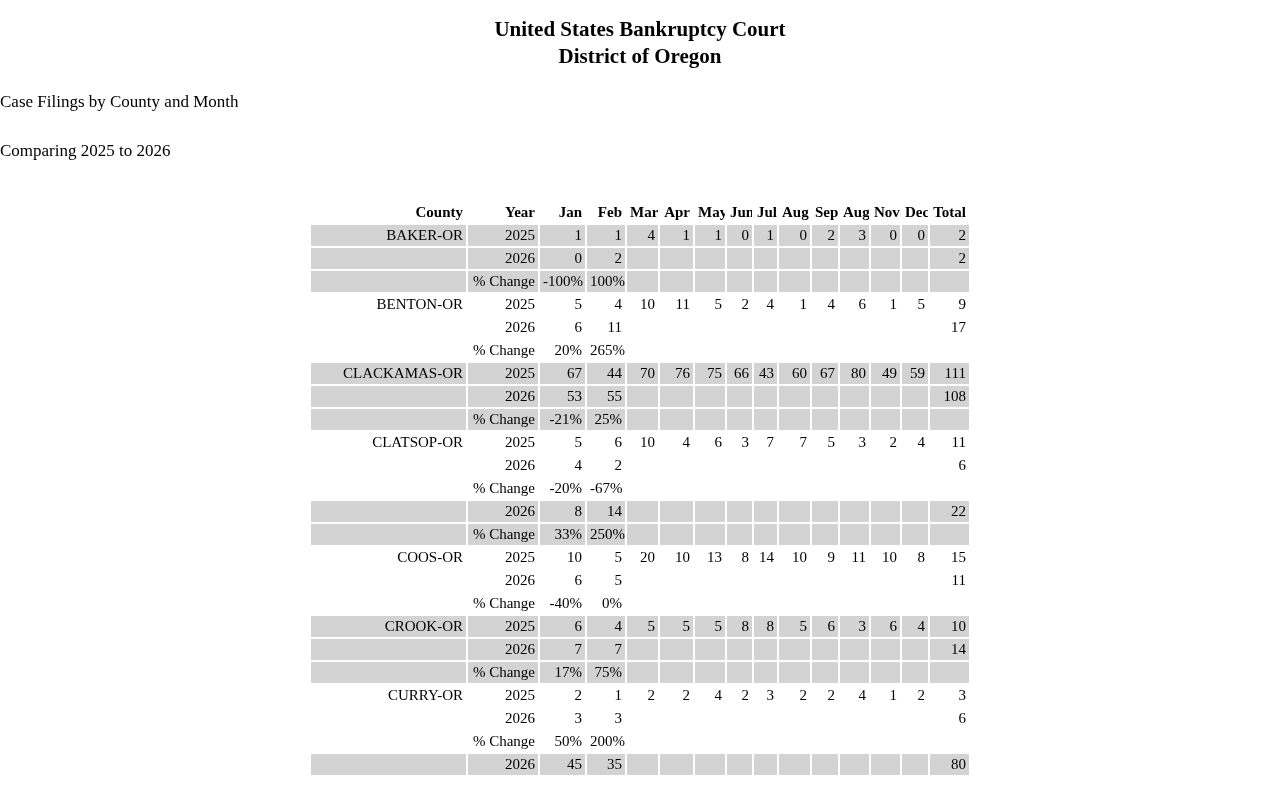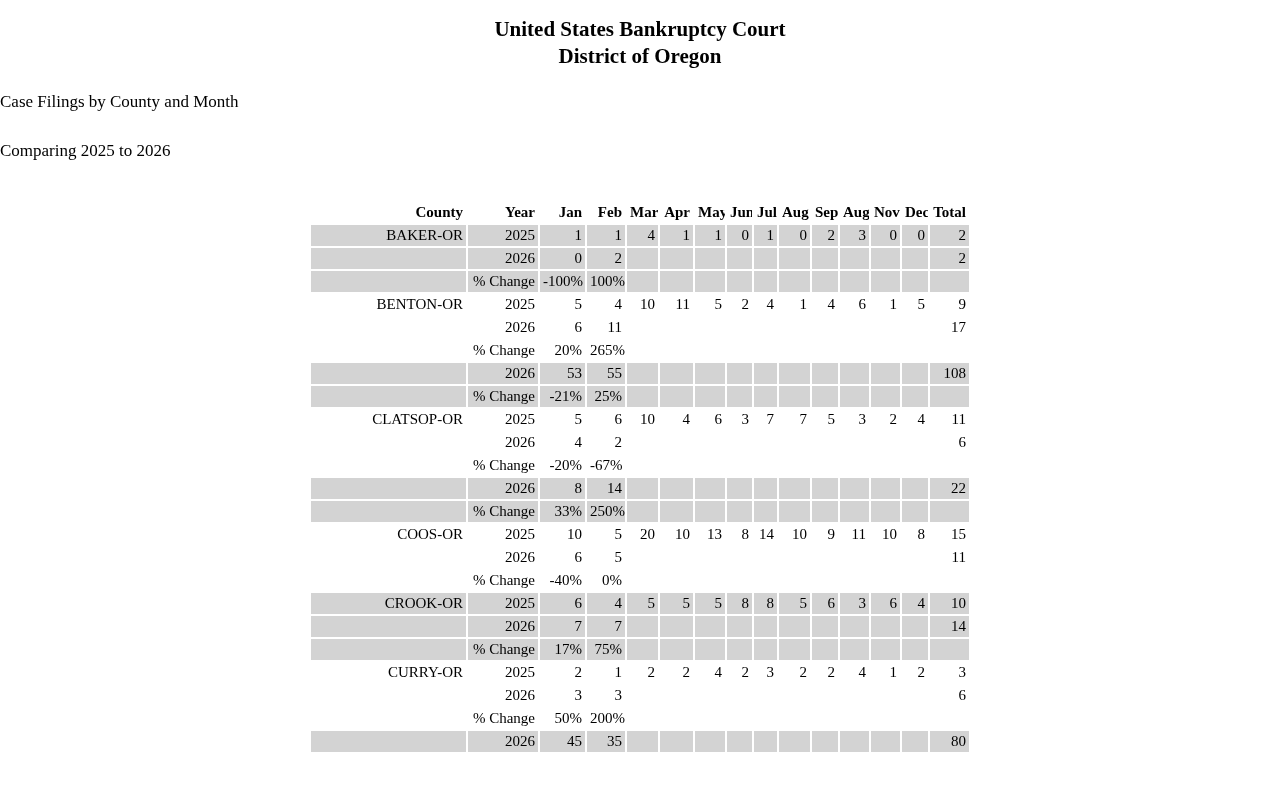--- a/index.html
+++ b/index.html
@@ -206,20 +206,37 @@
         <td></td>
         <td></td>
         <td></td>
         <td></td>
         <td></td>
         <td></td>
         <td></td>
         <td></td>
       </tr>
       <tr class="shaded">
+        <td class="county-cell">CLACKAMAS-OR</td>
+        <td>2025</td>
+        <td>67</td>
+        <td>44</td>
+        <td>70</td>
+        <td>76</td>
+        <td>75</td>
+        <td>66</td>
+        <td>43</td>
+        <td>60</td>
+        <td>67</td>
+        <td>80</td>
+        <td>49</td>
+        <td>59</td>
+        <td>111</td>
+      </tr>
+      <tr class="shaded">
         <td class="county-cell"></td>
         <td>2026</td>
         <td>53</td>
         <td>55</td>
         <td></td>
         <td></td>
         <td></td>
         <td></td>
         <td></td>
         <td></td>

